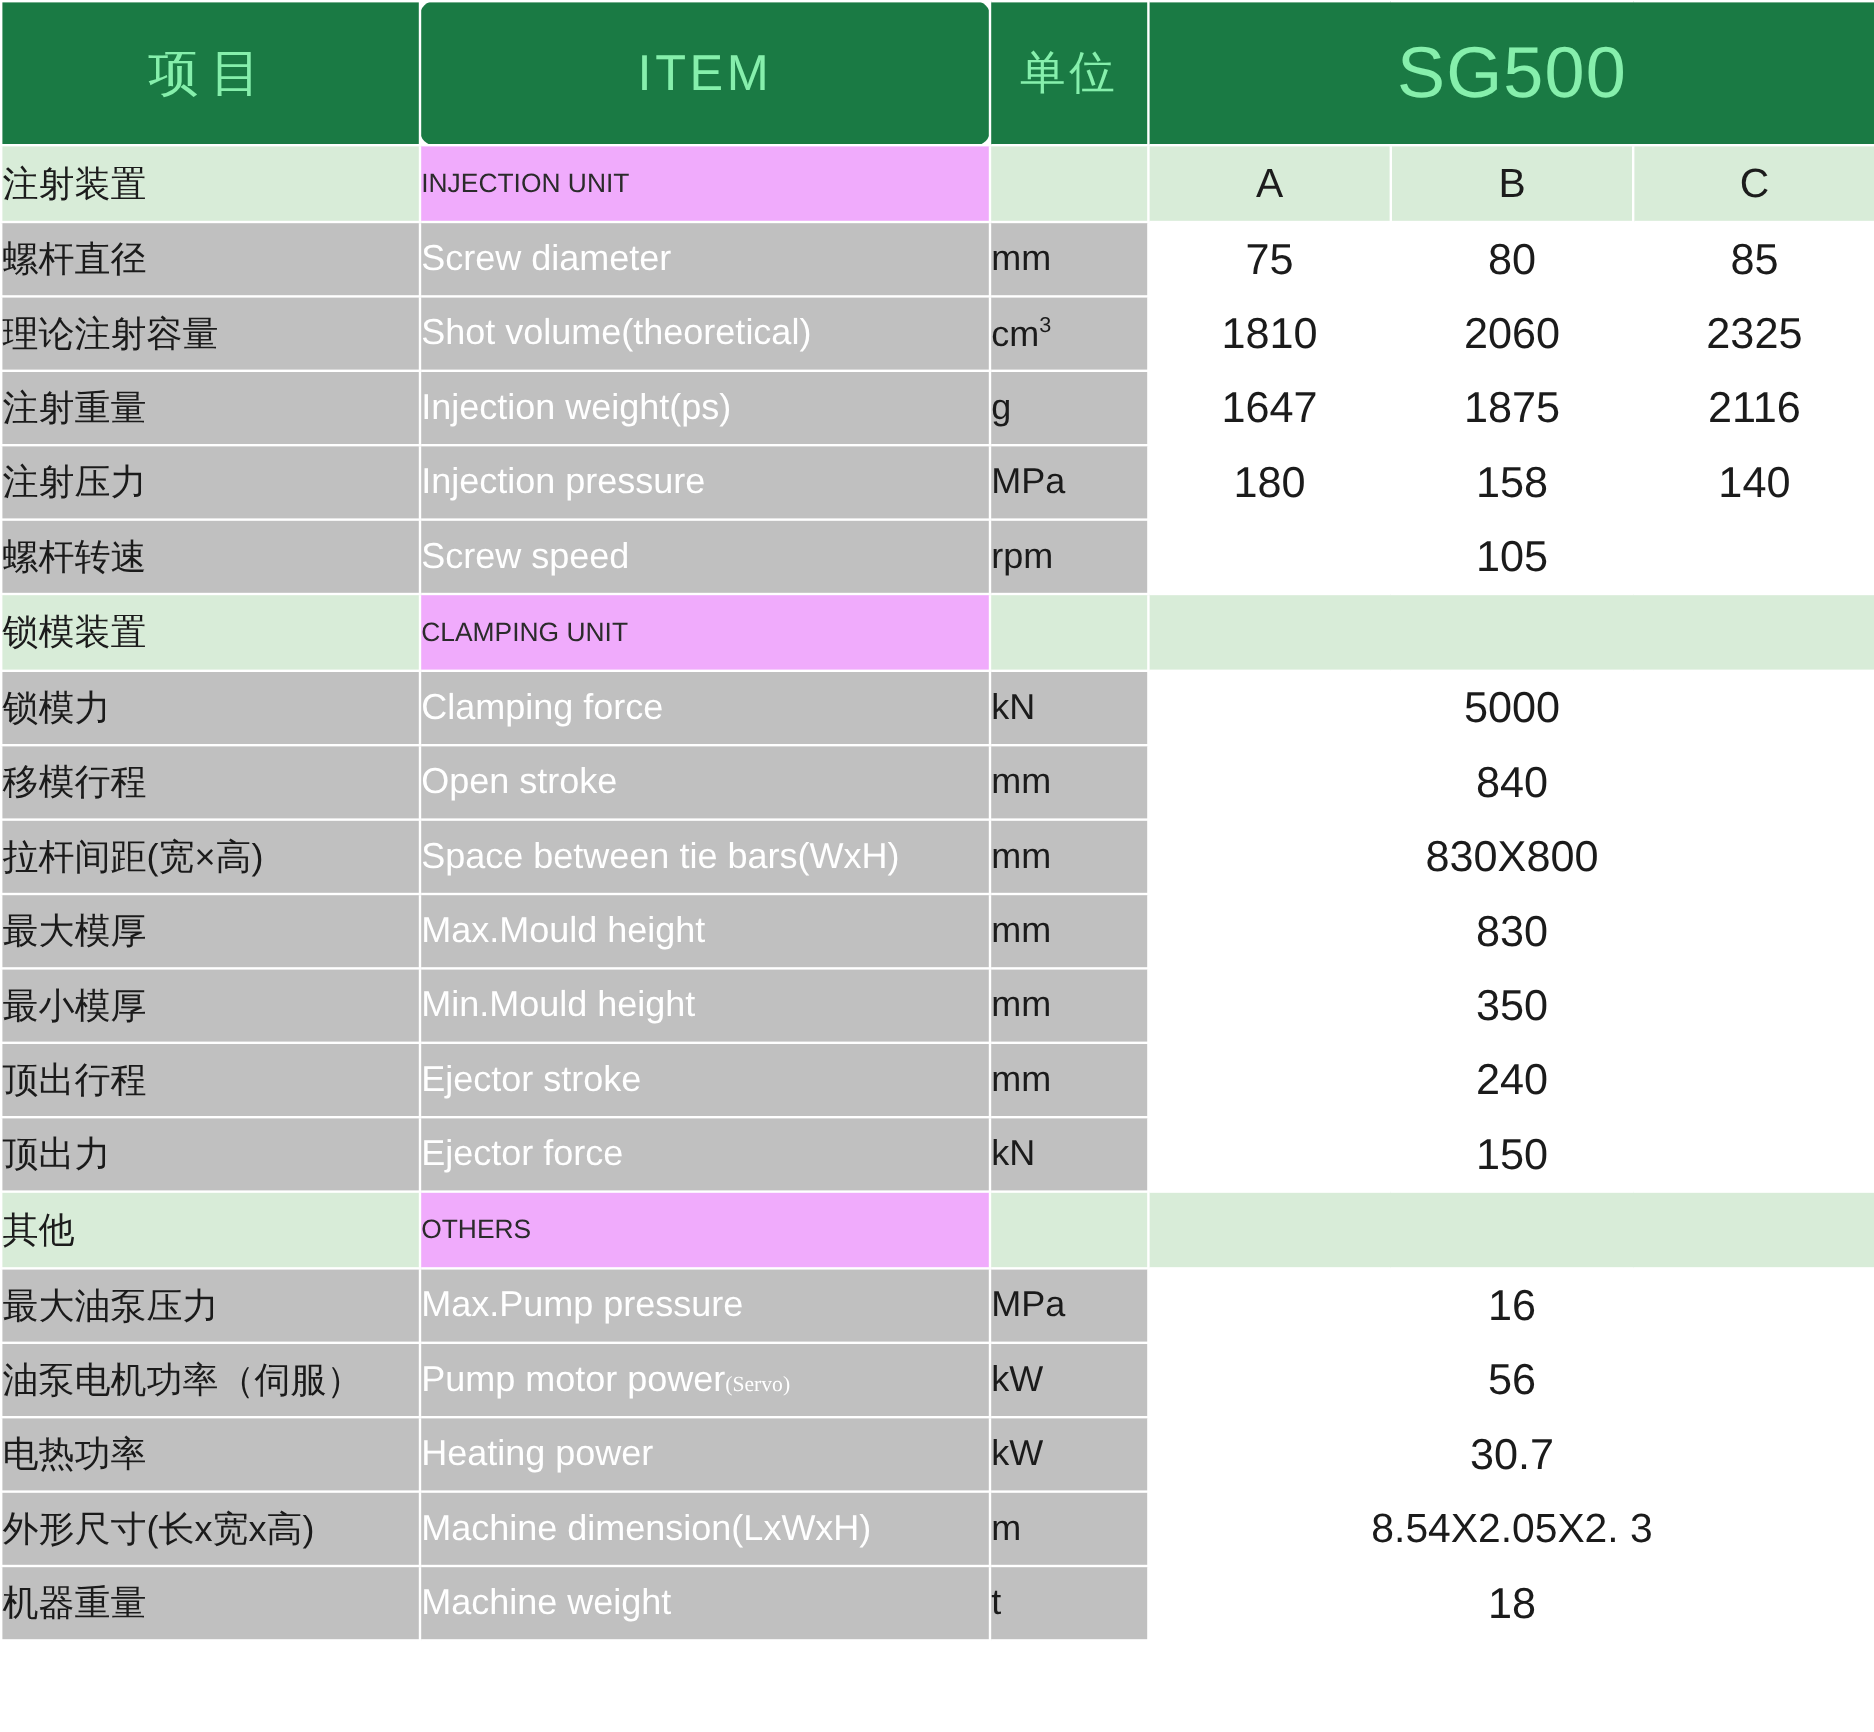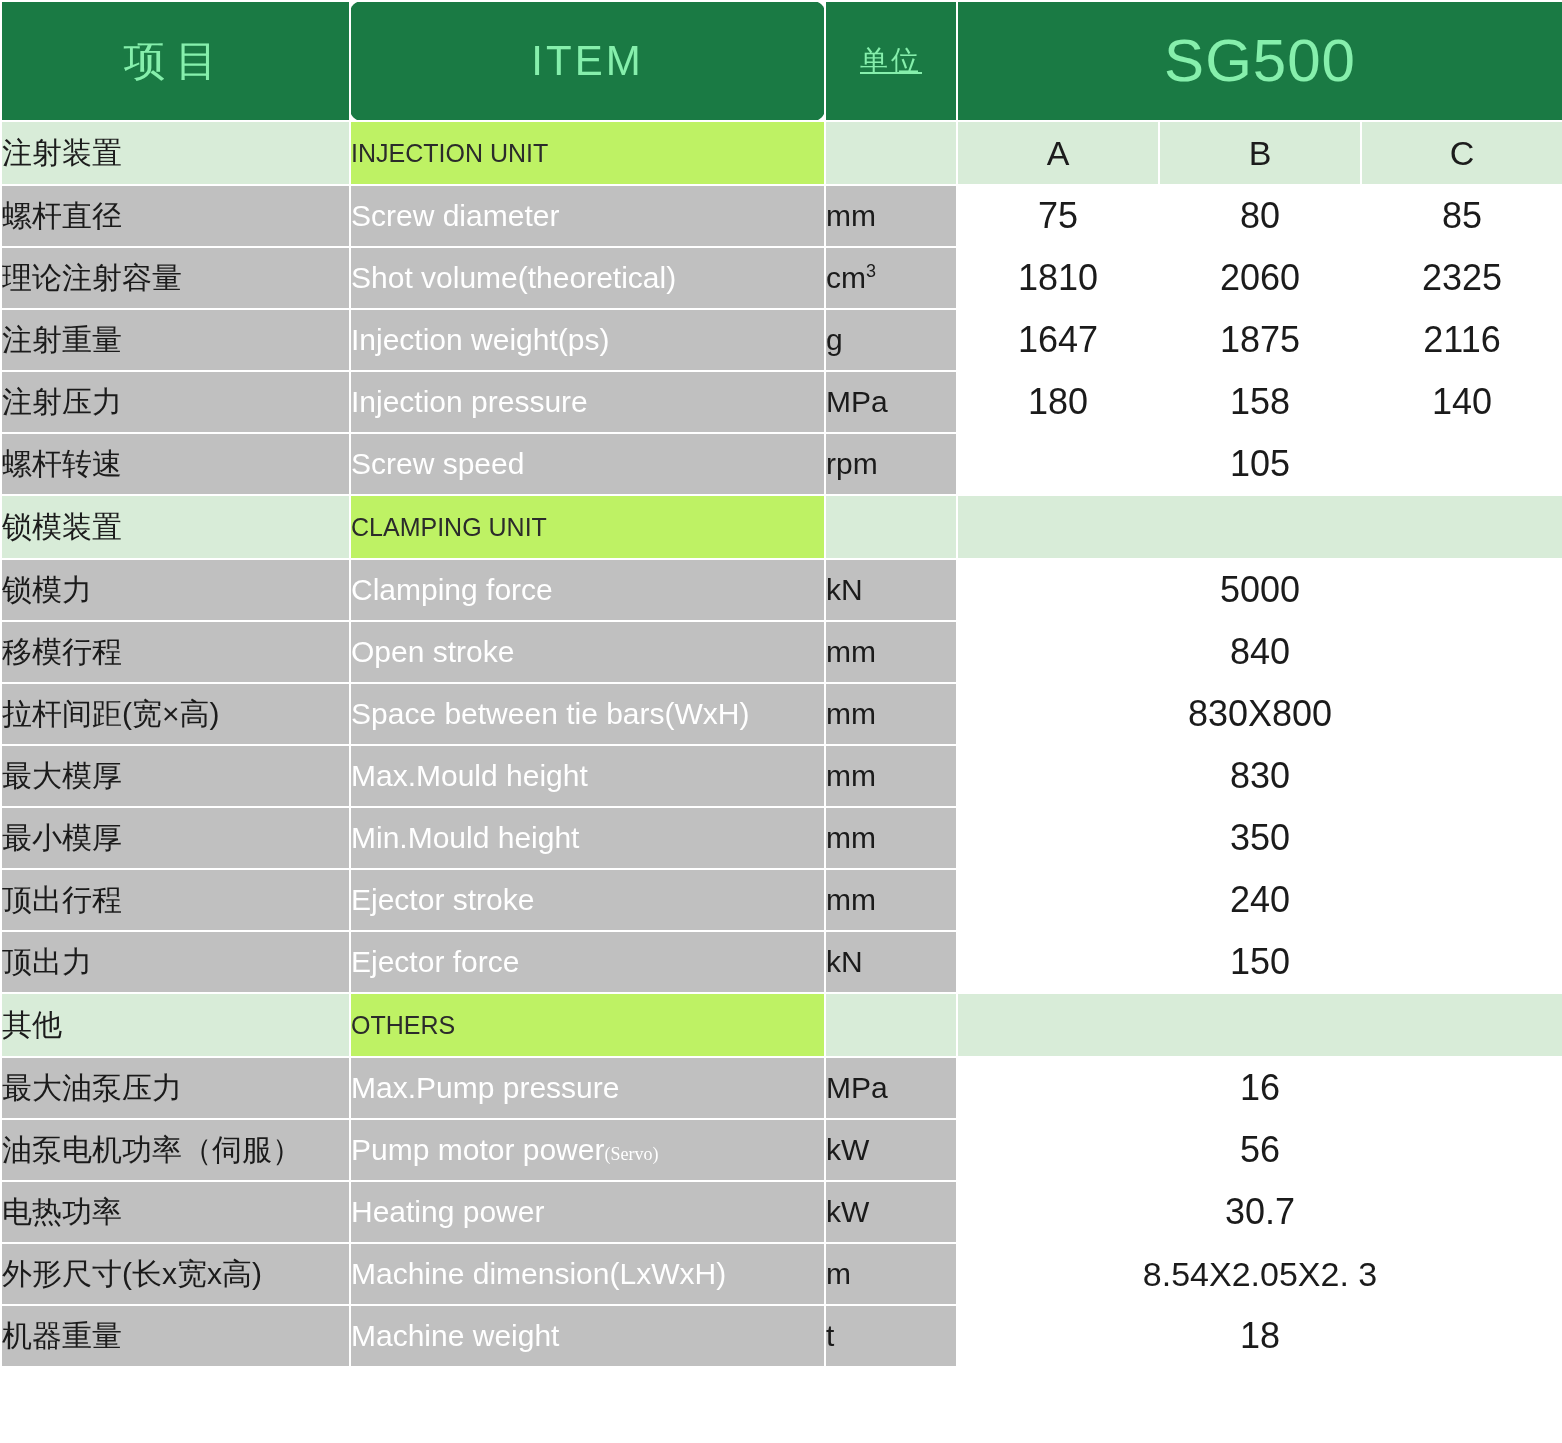--- a/index.html
+++ b/index.html
@@ -37,35 +37,35 @@
     color: #86efac;
     text-align: center;
     font-size: 44px;
     font-weight: 400;
     height: 118px;
     line-height: 118px;
     letter-spacing: 2px;
   }
   .hdr.cn { font-size: 42px; letter-spacing: 10px; }
   .hdr.item { font-size: 42px; letter-spacing: 3px; border-radius: 12px; }
-  .hdr.unit { font-size: 28px; letter-spacing: 3px; text-decoration: underline; }
+  .hdr.unit { font-size: 38px; letter-spacing: 3px; }
   .hdr.model { font-size: 60px; letter-spacing: 1px; margin-top: 10px; }
 
   
   .sec-cn {
     background: #d8ecd8;
     color: #1c1c1c;
     font-size: 30px;
     padding-left: 28px;
     height: 62px;
   }
   .sec-en {
-    background: #bef264;
+    background: #f0abfc;
     color: #2b2b2b;
-    font-size: 25px;
+    font-size: 22px;
     padding-left: 14px;
     height: 62px;
   }
   .sec-unit {
     background: #d8ecd8;
     height: 62px;
   }
   .sec-val {
     background: #d8ecd8;
     height: 62px;

